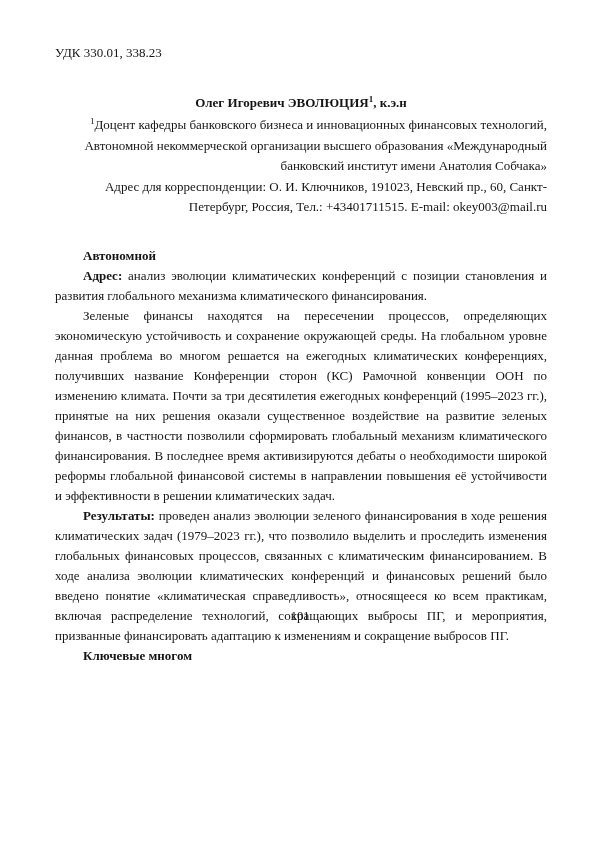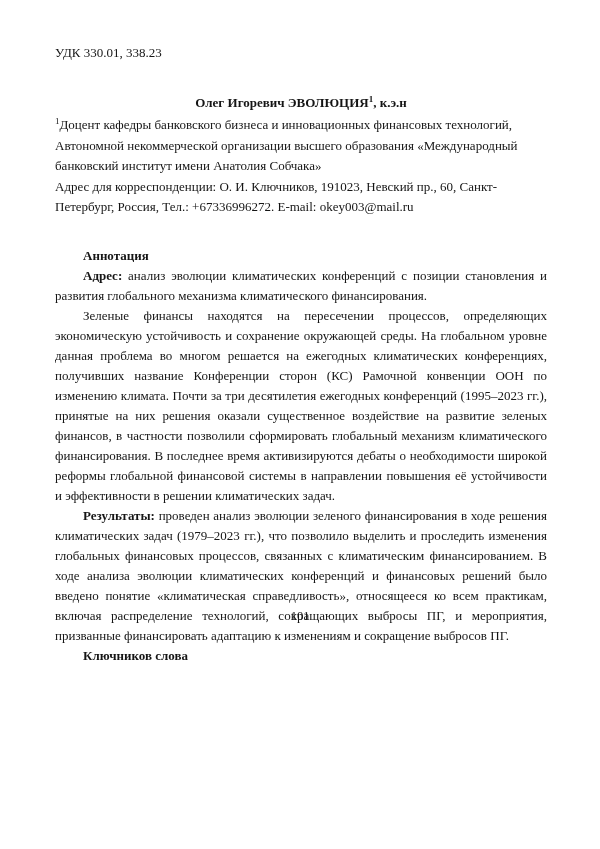--- a/index.html
+++ b/index.html
@@ -31,21 +31,21 @@
     margin: 0 10px 6px 10px;
   }
   .author-line {
     text-align: center;
     font-weight: bold;
     font-size: 13px;
     line-height: 1.55;
     margin: 0 0 2px 0;
   }
   .center-block {
-    text-align: left;
+    text-align: right;
     font-size: 13px;
     line-height: 1.58;
     margin: 0;
   }
   sup {
     font-size: 9px;
     line-height: 0;
   }
   .abstract {
     margin-top: 28px;
@@ -78,32 +78,32 @@
 
 <div class="page">
 
   <p class="udc">УДК 330.01, 338.23</p>
 
 
   <p class="author-line"><span>Олег Игоревич ЭВОЛЮЦИЯ</span><sup>1</sup><span>, к.э.н</span></p>
 
   <p class="center-block"><sup>1</sup><span>Доцент кафедры банковского бизнеса и инновационных финансовых технологий, Автономной некоммерческой организации высшего образования «Международный банковский институт имени Анатолия Собчака»</span></p>
 
-  <p class="center-block">Адрес для корреспонденции: О. И. Ключников, 191023, Невский пр., 60, Санкт-Петербург, Россия, Тел.: +67336996272. E-mail: okey003@mail.ru</p>
+  <p class="center-block">Адрес для корреспонденции: О. И. Ключников, 191023, Невский пр., 60, Санкт-Петербург, Россия, Тел.: +43401711515. E-mail: okey003@mail.ru</p>
 
   <div class="abstract">
 
-    <p class="heading">Аннотация</p>
+    <p class="heading">Автономной</p>
 
     <p><span class="lead">Адрес:</span><span> анализ эволюции климатических конференций с позиции становления и развития глобального механизма климатического финансирования.</span></p>
 
     <p>Зеленые финансы находятся на пересечении процессов, определяющих экономическую устойчивость и сохранение окружающей среды. На глобальном уровне данная проблема во многом решается на ежегодных климатических конференциях, получивших название Конференции сторон (КС) Рамочной конвенции ООН по изменению климата. Почти за три десятилетия ежегодных конференций (1995–2023 гг.), принятые на них решения оказали существенное воздействие на развитие зеленых финансов, в частности позволили сформировать глобальный механизм климатического финансирования. В последнее время активизируются дебаты о необходимости широкой реформы глобальной финансовой системы в направлении повышения её устойчивости и эффективности в решении климатических задач.</p>
 
     <p><span class="lead">Результаты:</span><span> проведен анализ эволюции зеленого финансирования в ходе решения климатических задач (1979–2023 гг.), что позволило выделить и проследить изменения глобальных финансовых процессов, связанных с климатическим финансированием. В ходе анализа эволюции климатических конференций и финансовых решений было введено понятие «климатическая справедливость», относящееся ко всем практикам, включая распределение технологий, сокращающих выбросы ПГ, и мероприятия, призванные финансировать адаптацию к изменениям и сокращение выбросов ПГ.</span></p>
 
-    <p class="heading">Ключников слова</p>
+    <p class="heading">Ключевые многом</p>
 
 
   </div>
 
   <div class="page-number">101</div>
 
 </div>
 
 </body></html>

